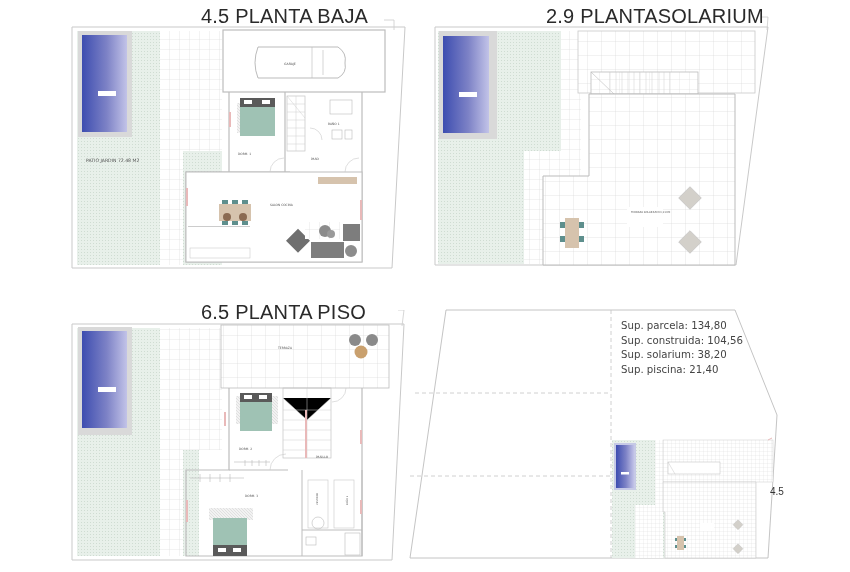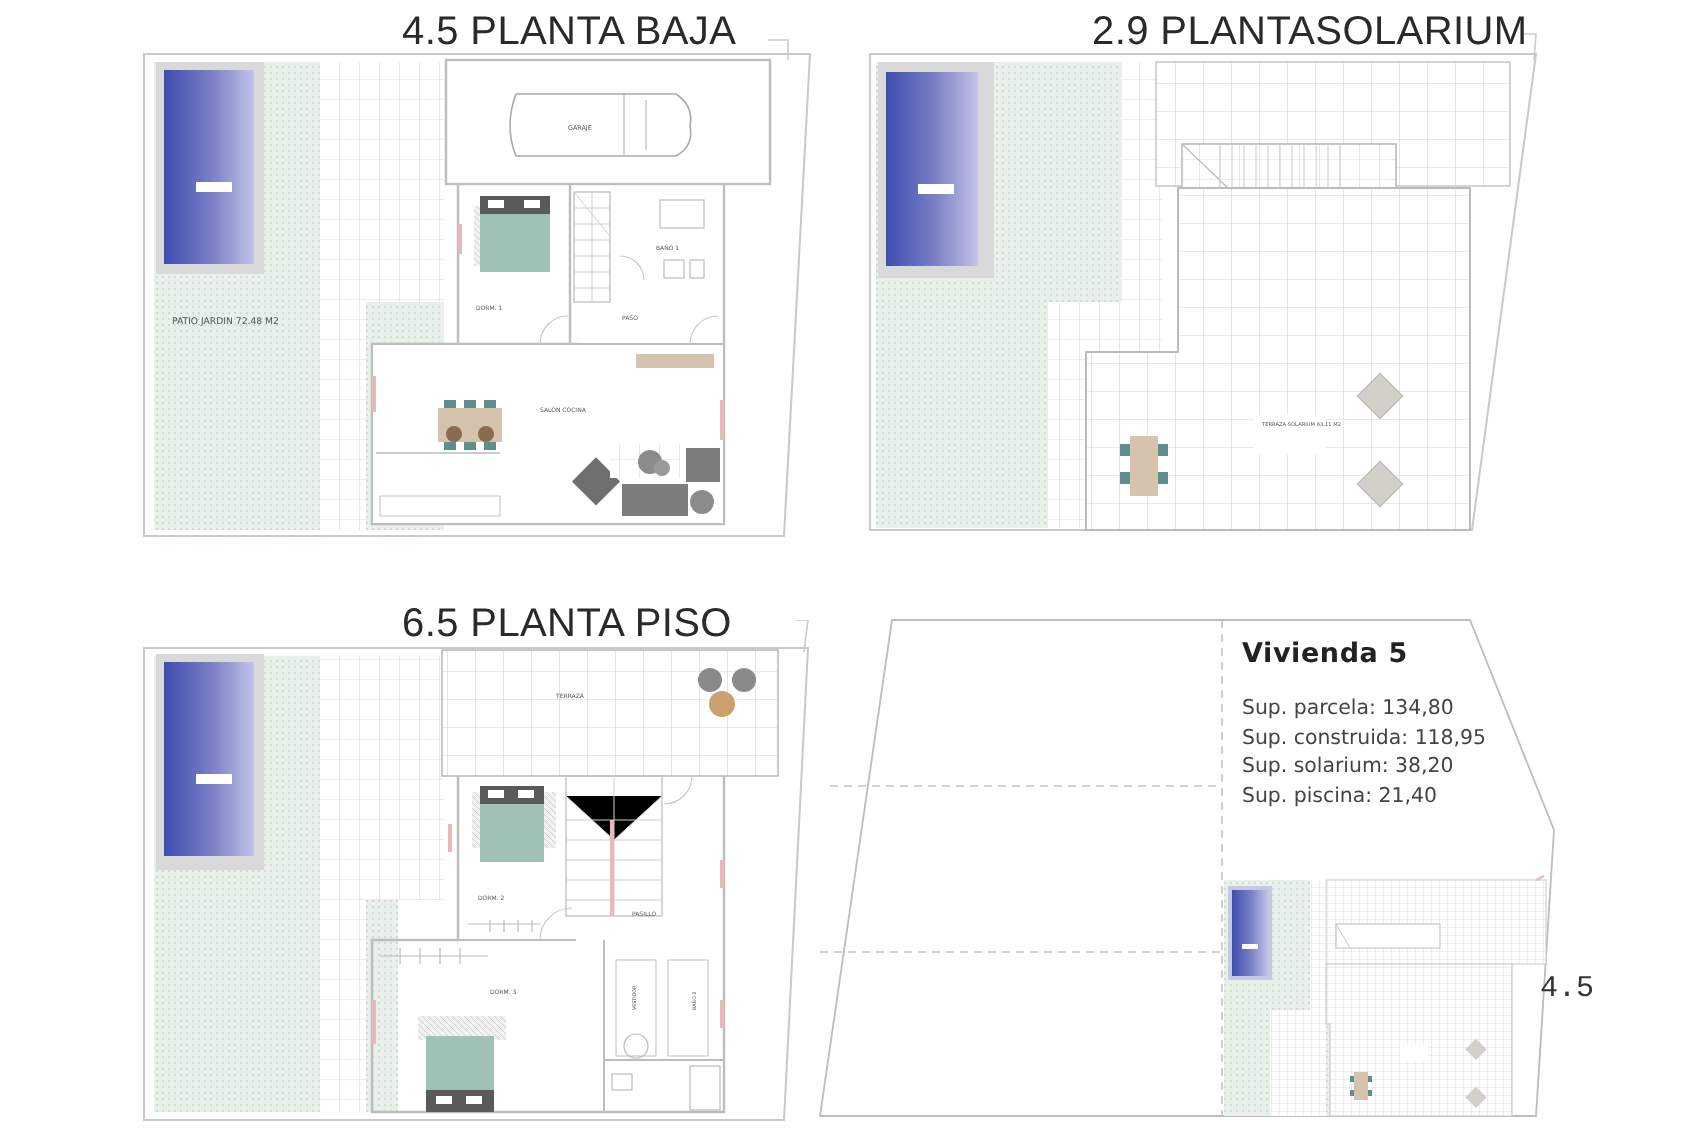--- a/index.html
+++ b/index.html
@@ -4,21 +4,21 @@
 <style>
   html,body{margin:0;padding:0;background:#ffffff;}
   body{width:850px;height:572px;position:relative;overflow:hidden;font-family:"Liberation Sans",sans-serif;}
   .title{position:absolute;font-size:20px;color:#2a2a2a;letter-spacing:0.2px;white-space:nowrap;}
   .panel{position:absolute;}
   svg{display:block;}
   .lbl{font-family:"DejaVu Sans",sans-serif;fill:#555;}
   .info{position:absolute;left:621px;top:319px;color:#333;font-family:"DejaVu Sans",sans-serif;}
   .info h2{margin:0 0 13px 0;font-size:13.5px;font-weight:bold;color:#222;letter-spacing:0.3px;}
   .info div.row{font-size:10.2px;line-height:14.6px;color:#444;}
-  .dim{position:absolute;left:770px;top:486px;font-size:15px;color:#333;font-family:Liberation Mono, monospace;}
+  .dim{position:absolute;left:770px;top:486px;font-size:10px;color:#333;font-family:Liberation Sans, sans-serif;}
 </style>
 </head>
 <body>
 
 <div class="title" style="left:201px;top:5px;">4.5 PLANTA BAJA</div>
 <div class="title" style="left:546px;top:5px;">2.9 PLANTASOLARIUM</div>
 <div class="title" style="left:201px;top:301px;">6.5 PLANTA PISO</div>
 
 <svg width="0" height="0" style="position:absolute">
   <defs>
@@ -249,19 +249,18 @@
       <rect x="684" y="538" width="2" height="3" fill="#5e8f8d"></rect>
     <rect x="675" y="545" width="2" height="3" fill="#5e8f8d"></rect>
       <rect x="684" y="545" width="2" height="3" fill="#5e8f8d"></rect>
     <rect x="735" y="521" width="7" height="7" fill="#d3d0ca" stroke="#bbb" stroke-width="0.4" transform="rotate(45 738 524)"></rect>
     <rect x="735" y="545" width="7" height="7" fill="#d3d0ca" stroke="#bbb" stroke-width="0.4" transform="rotate(45 738 548)"></rect>
     <path d="M768 440 L772 438" stroke="#e9b9b9" stroke-width="1"></path>
   </svg>
 </div>
 
 <div class="info">
-  <h2>Vivienda  5</h2>
   <div class="row">Sup. parcela: 134,80</div>
-  <div class="row">Sup. construida: 118,95</div>
+  <div class="row">Sup. construida: 104,56</div>
   <div class="row">Sup. solarium: 38,20</div>
   <div class="row">Sup. piscina: 21,40</div>
 </div>
 <div class="dim">4.5</div>
 
 </body></html>

